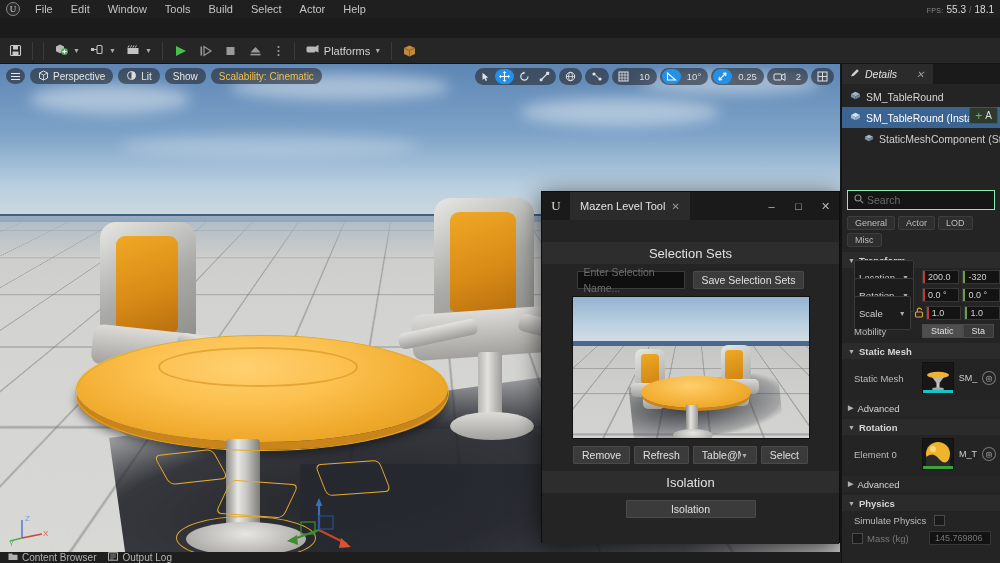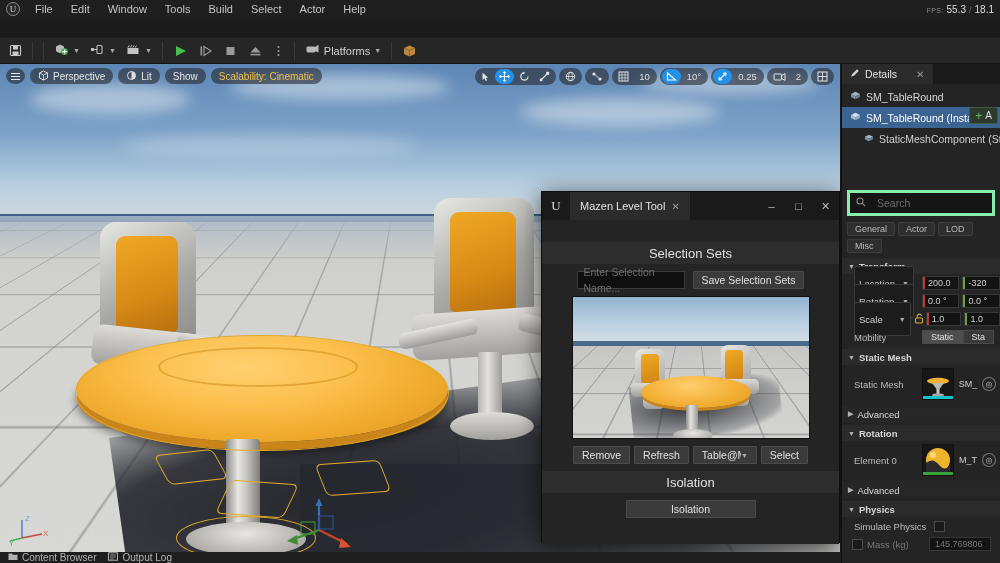--- a/index.html
+++ b/index.html
@@ -246,35 +246,35 @@
     border-radius: 7px 7px 4px 4px; }
   .pv-ch-cus { position:absolute; background: linear-gradient(160deg,#efa924,#cf8414);
     border-radius: 4px; }
   .pv-ch-seat { position:absolute; background: linear-gradient(180deg,#dcdad6,#a09e9b); border-radius:5px; }
 
   
   .details {
     position:absolute; left:841px; top:64px; width:159px; height:499px;
     background:#242424; border-left:1px solid #121212;
   }
-  .dt-tabrow { height:20px; background:#1a1a1a; display:flex; align-items:center; }
+  .dt-tabrow { height:20px; background:#1a1a1a; display:flex; align-items:center;font-style:italic; }
   .dt-tab { height:20px; background:#2b2b2b; display:flex; align-items:center; gap:5px;
     padding:0 8px; font-size:10.5px; color:#e2e2e2; }
   .dt-tab .x { margin-left:14px; color:#9a9a9a; font-size:10px; }
   .dt-outliner { background:#242424; padding-top:2px; position:relative; }
   .ol-row { height:21px; display:flex; align-items:center; gap:5px; padding-left:8px;
     font-size:10.5px; color:#d8d8d8; cursor:default; }
   .ol-row.sel { background:#3c6492; color:#fff; }
   .ol-row.child { padding-left:22px; color:#cfcfcf; }
   .addbtn { position:absolute; right:2px; top:23px; height:17px; background:#2f3a2f;
     border:1px solid #3f5a3f; border-radius:2px; display:flex; align-items:center; gap:3px;
     padding:0 5px; font-size:10px; color:#dfdfdf; }
   .addbtn .plus { color:#56c156; font-size:12px; line-height:10px; }
-  .searchbar { height:26px; margin:6px 5px 4px 5px; background:#151515; border:3px solid #86efac;
-    display:flex; align-items:center; gap:11px; padding:0 6px; color:#6c6c6c; font-size:10.5px; }
+  .searchbar { height:20px; margin:6px 5px 4px 5px; background:#151515; border:1px solid #86efac;
+    display:flex; align-items:center; gap:3px; padding:0 6px; color:#6c6c6c; font-size:10.5px; }
   .filtrow { display:flex; gap:3px; padding: 2px 5px; flex-wrap:wrap; }
   .filt { height:14px; background:#2e2e2e; border:1px solid #3d3d3d; border-radius:2px;
     display:flex; align-items:center; justify-content:center; padding:0 7px;
     font-size:9px; color:#bdbdbd; cursor:default; }
   .filt.on { background:#1e8ae0; border-color:#1e8ae0; color:#fff; }
   .cat { height:16px; background:#2b2b2b; display:flex; align-items:center; gap:4px;
     padding-left:6px; font-size:9.5px; color:#d6d6d6; font-weight:bold; margin-top:3px; }
   .tri { font-size:7px; color:#b0b0b0; }
   .prow { height:18px; display:flex; align-items:center; font-size:9.5px; color:#bcbcbc;
     padding-left:12px; }

